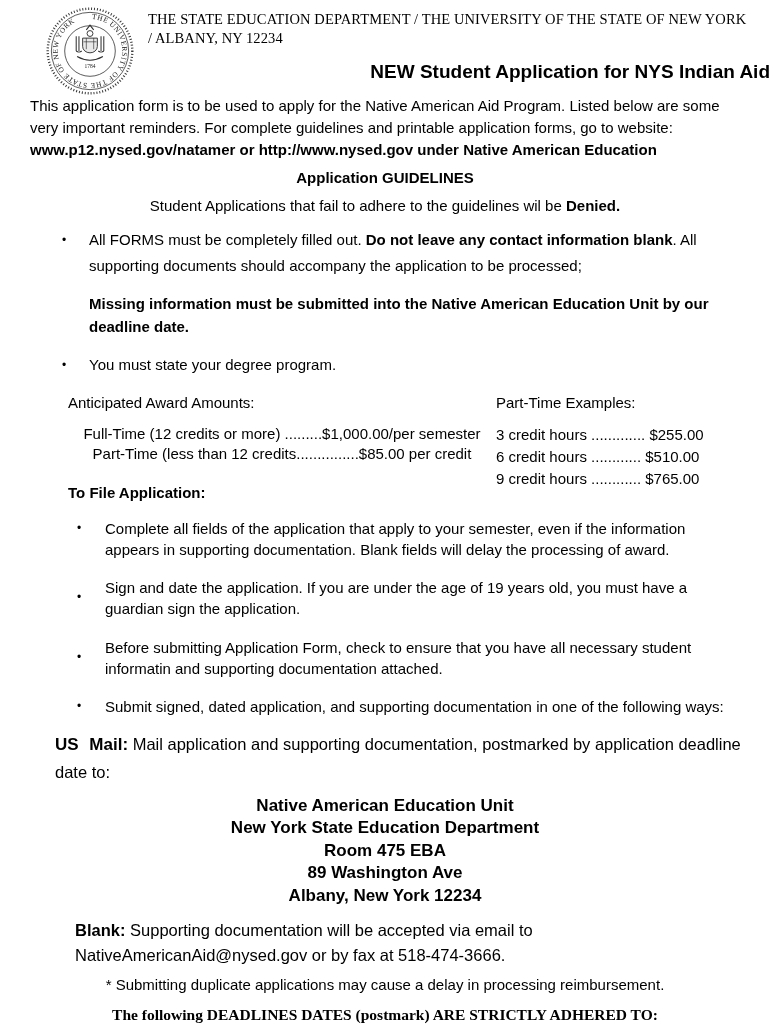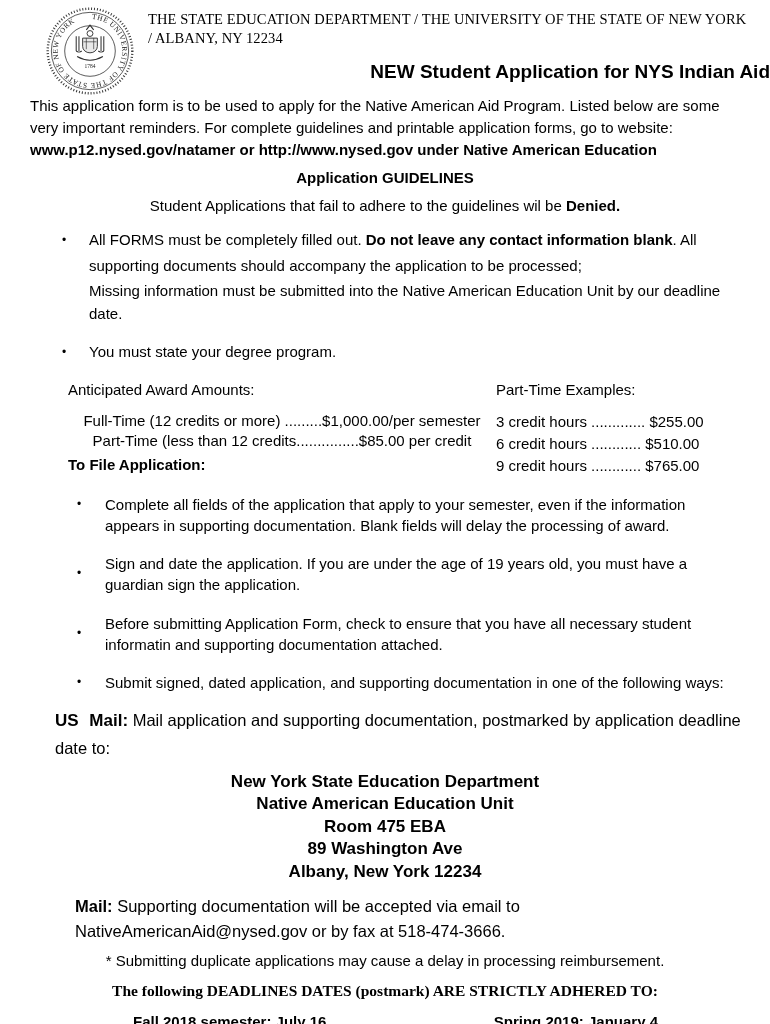--- a/index.html
+++ b/index.html
@@ -26,27 +26,27 @@
   .bold { font-weight:700; }
   .block { display:block; }
   .guidelines { margin-top:8px; text-align:center; font-weight:700; font-size:15px; }
   .denied-line { margin-top:11px; text-align:center; font-size:15px; }
 
   .r-item {
     position:relative; margin-left:60px; margin-right:32px; padding-left:29px;
     font-size:15px; line-height:1.73; margin-top:13px;
   }
   .r-item::before { content:"•"; position:absolute; left:2px; top:3px; font-size:12px; }
-  .r-item .bold-block { display:block; font-weight:400; line-height:1.55; }
+  .r-item .bold-block { display:block; font-weight:700; line-height:1.55;margin-top:13px; }
 
   .awards { display:flex; margin:16px 0 0 68px; font-size:15px; }
   .awards-left { width:428px; }
   .aw-heading { margin-bottom:13px; }
   .aw-line { line-height:20px;text-align:center; }
-  .to-file { font-weight:700; margin-top:5px; }
+  .to-file { font-weight:700; margin-top:20px; }
   .awards-right { width:230px; }
   .ex-line { line-height:22px; }
 
   .step {
     position:relative; margin-left:75px; padding-left:30px; margin-top:17px;
     max-width:620px; font-size:15px; line-height:1.42;
   }
   .step::before { content:"•"; position:absolute; left:2px; font-size:12px; }
   .step.b-top::before { top:2px; }
   .step.b-mid::before { top:50%; margin-top:-9px; }
@@ -137,29 +137,29 @@
     <div class="step b-mid">Before submitting Application Form, check to ensure that you have all necessary student informatin and supporting documentation attached.</div>
     <div class="step b-low">Submit signed, dated application, and supporting documentation in one of the following ways:</div>
   </div>
 
   <div class="us-mail">
     <span class="lbl">US  Mail:</span>
     <span>Mail application and supporting documentation, postmarked by application deadline date to:</span>
   </div>
 
   <div class="address">
+    <div>Native American Education Unit</div>
     <div>New York State Education Department</div>
-    <div>Native American Education Unit</div>
     <div>Room 475 EBA</div>
     <div>89 Washington Ave</div>
     <div>Albany, New York 12234</div>
   </div>
 
   <div class="email-sec">
-    <span class="lbl">Mail:</span>
+    <span class="lbl">Blank:</span>
     <span>Supporting documentation will be accepted via email to NativeAmericanAid@nysed.gov or by fax at 518-474-3666.</span>
   </div>
 
   <div class="dup-note">* Submitting duplicate applications may cause a delay in processing reimbursement.</div>
 
   <div class="dl-heading">The following DEADLINES DATES (postmark) ARE STRICTLY ADHERED TO:</div>
   <div class="dl-row">
     <span>Fall 2018 semester: July 16</span>
     <span>Spring 2019:  January 4</span>
   </div>

